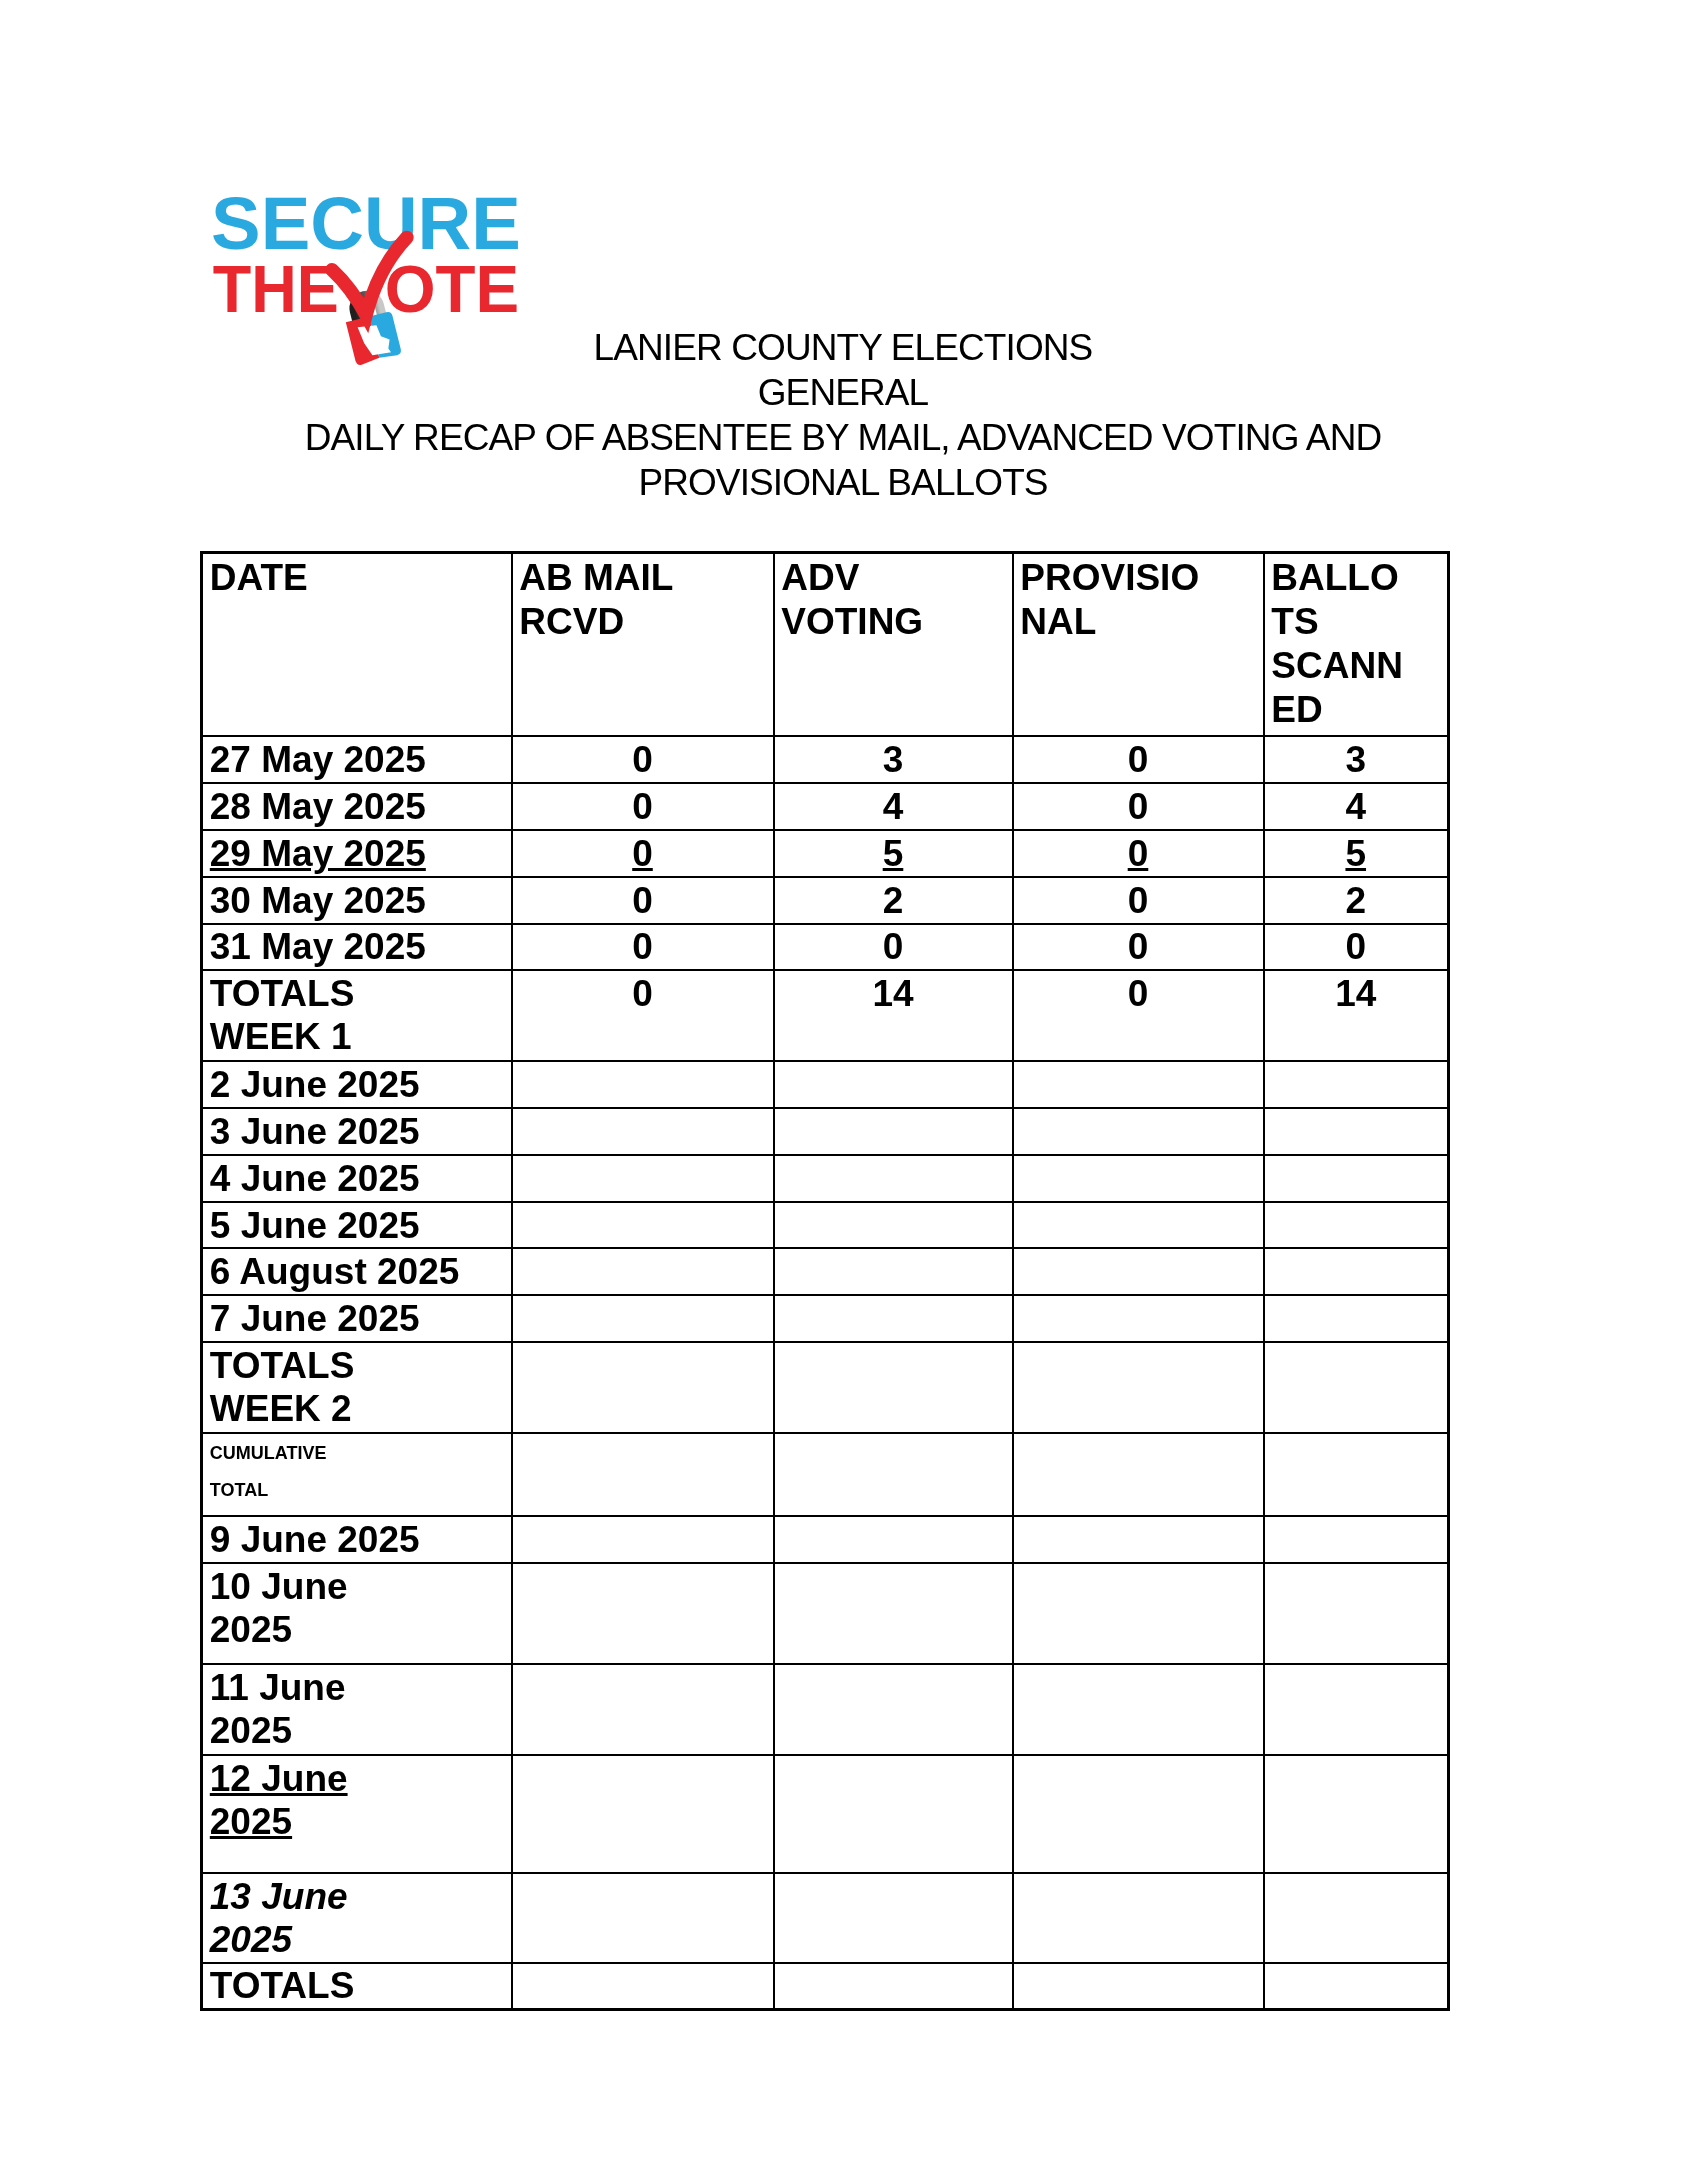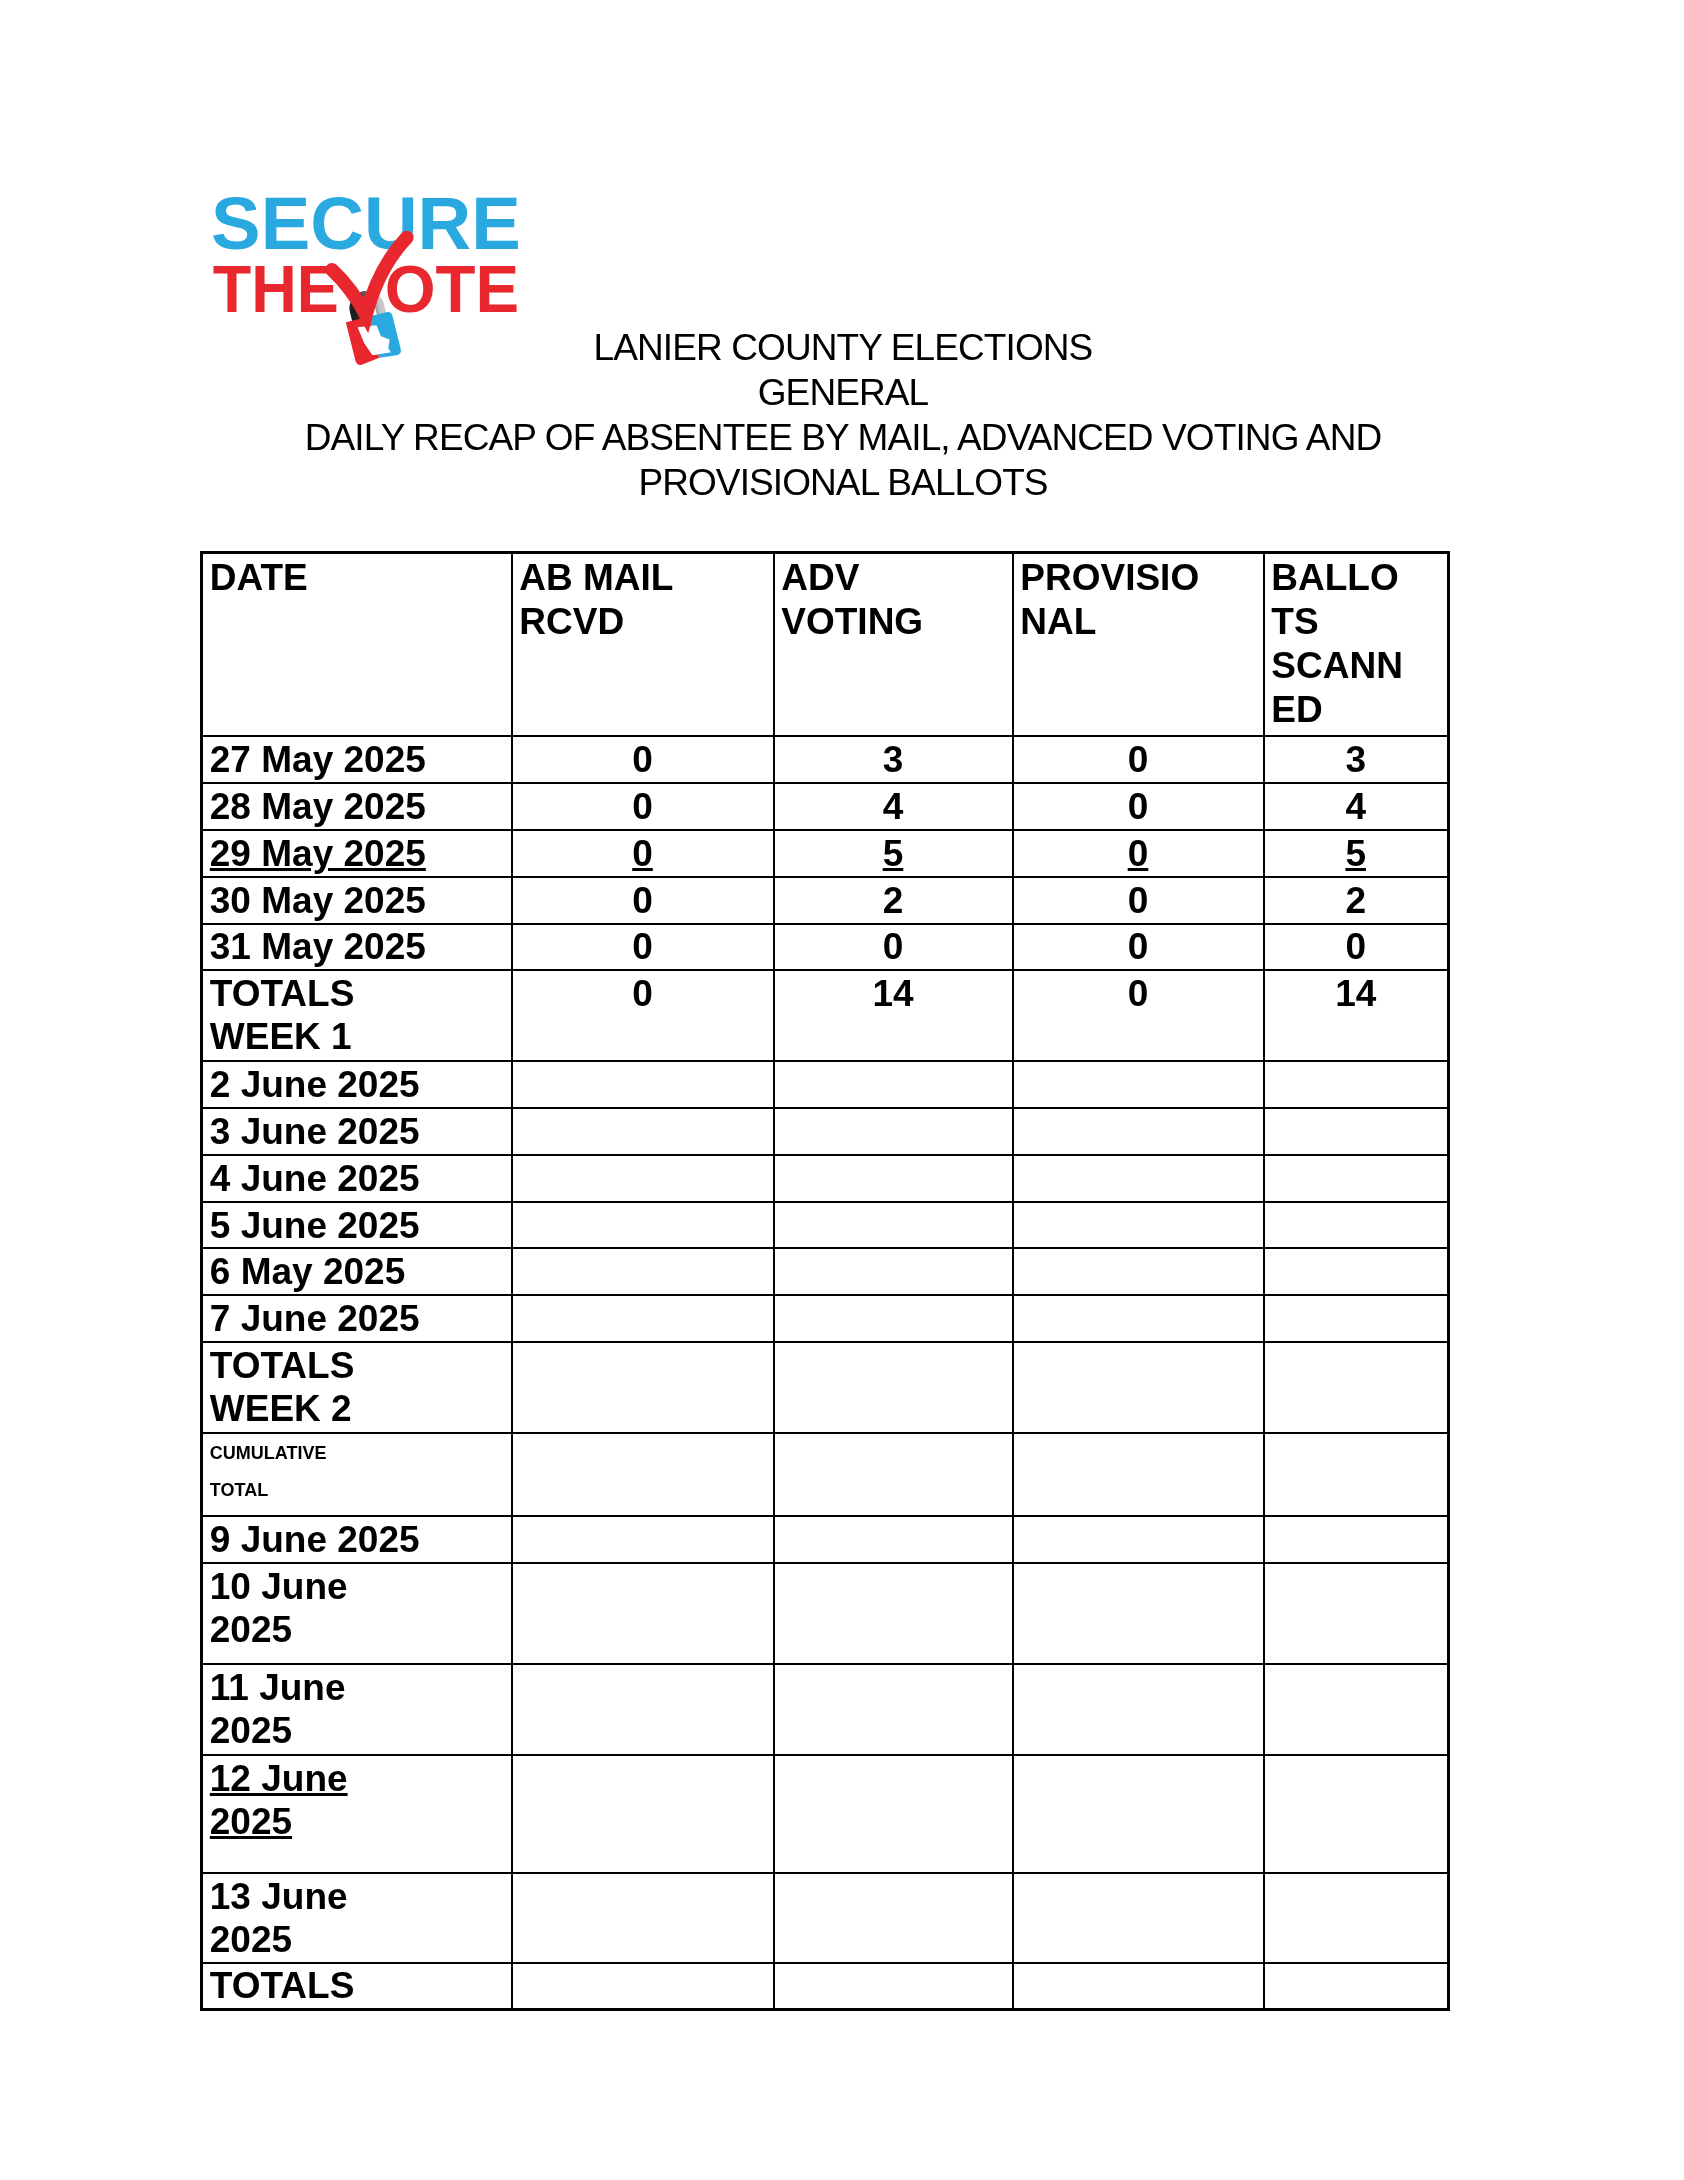--- a/index.html
+++ b/index.html
@@ -209,21 +209,21 @@
           <td class="value-cell"></td>
         </tr>
         <tr style="height: 46px;">
           <td class="date-cell">5 June 2025</td>
           <td class="value-cell"></td>
           <td class="value-cell"></td>
           <td class="value-cell"></td>
           <td class="value-cell"></td>
         </tr>
         <tr style="height: 46px;">
-          <td class="date-cell">6 May 2025</td>
+          <td class="date-cell">6 August 2025</td>
           <td class="value-cell"></td>
           <td class="value-cell"></td>
           <td class="value-cell"></td>
           <td class="value-cell"></td>
         </tr>
         <tr style="height: 46px;">
           <td class="date-cell">7 June 2025</td>
           <td class="value-cell"></td>
           <td class="value-cell"></td>
           <td class="value-cell"></td>
@@ -269,21 +269,21 @@
           <td class="value-cell"></td>
         </tr>
         <tr style="height: 118px; text-decoration: underline;">
           <td class="date-cell">12 June
 2025</td>
           <td class="value-cell"></td>
           <td class="value-cell"></td>
           <td class="value-cell"></td>
           <td class="value-cell"></td>
         </tr>
-        <tr style="height: 80px;">
+        <tr style="height: 80px; font-style: italic;">
           <td class="date-cell">13 June
 2025</td>
           <td class="value-cell"></td>
           <td class="value-cell"></td>
           <td class="value-cell"></td>
           <td class="value-cell"></td>
         </tr>
         <tr style="height: 46px;">
           <td class="date-cell totals-red">TOTALS</td>
           <td class="value-cell"></td>

